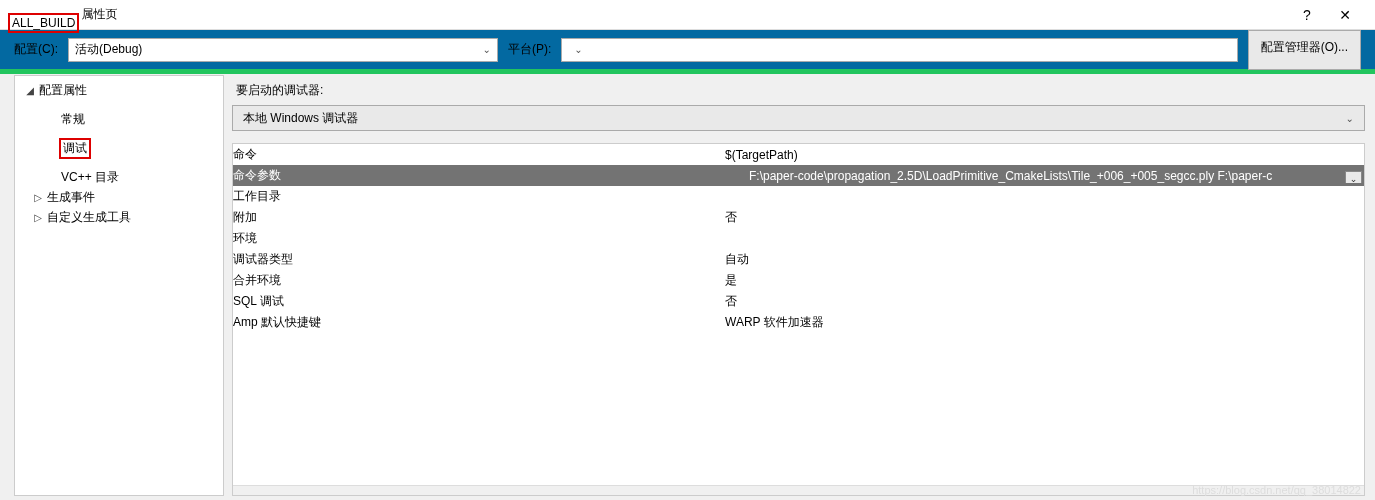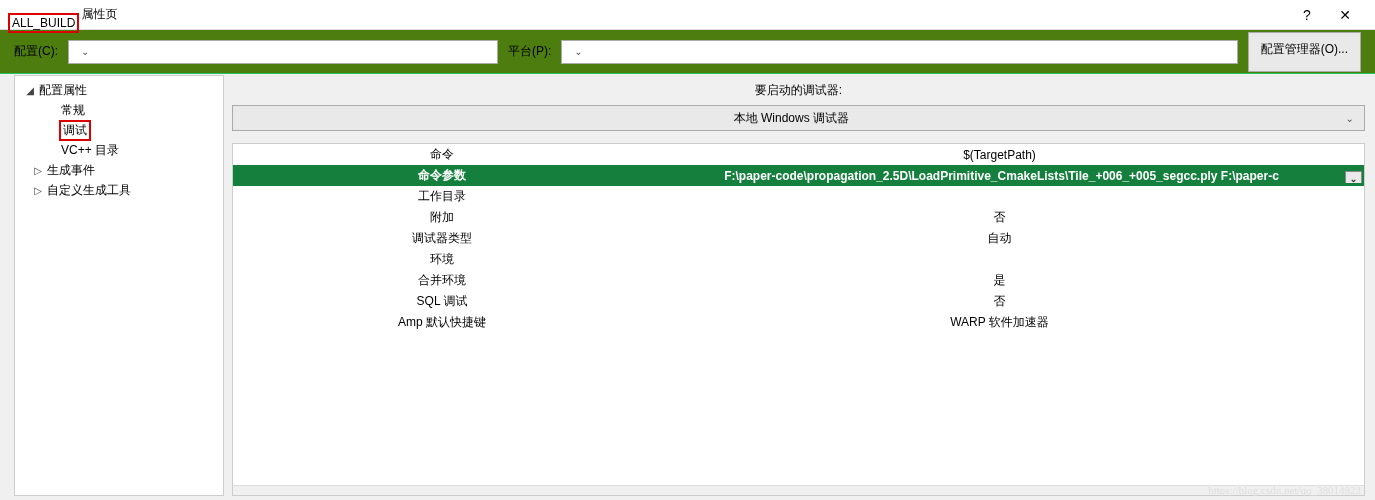--- a/index.html
+++ b/index.html
@@ -3,70 +3,71 @@
   <meta charset="utf-8">
   <style>
     * { margin: 0; padding: 0; box-sizing: border-box; font-family: "Microsoft YaHei", "Segoe UI", sans-serif; font-size: 12px; }
     body { background: #f0f0f0; width: 1375px; height: 500px; overflow: hidden; position: relative; }
     
     .titlebar { height: 30px; background: #fff; display: flex; align-items: center; padding: 0 8px; border-bottom: 1px solid #ddd; }
     .title-highlight { border: 2px solid #d00; padding: 1px 2px; margin-right: 2px; margin-top: 17px; }
     .titlebar-right { margin-left: auto; display: flex; align-items: center; gap: 18px; padding-right: 12px; }
     .titlebar-btn { width: 20px; text-align: center; cursor: pointer; font-size: 14px; }
     
-    .toolbar { height: 44px; background: #4d7c0f; display: flex; align-items: center; padding: 6px 14px; gap: 10px; border-bottom: 1px solid #22c55e; }
+    .toolbar { height: 44px; background: #0369a1; display: flex; align-items: center; padding: 6px 14px; gap: 10px; border-bottom: 5px solid #22c55e; }
     .label { white-space: nowrap; }
     .combo { display: flex; align-items: center; background: #fff; border: 1px solid #aaa; height: 24px; padding: 0 6px; }
     .combo-text { flex: 1; overflow: hidden; white-space: nowrap; }
     .combo-arrow { color: #555; margin-left: 6px; font-size: 10px; }
     .btn { background: #e9e9e9; border: 1px solid #aaa; height: 40px; padding: 8px 12px; display: flex; align-items: flex-start; cursor: pointer; }
     
     .body-row { display: flex; height: calc(100% - 74px); }
     
     .tree { width: 210px; background: #fff; border: 1px solid #ccc; margin: 1px 4px 4px 14px; padding-top: 4px; }
     .tree-row { display: flex; align-items: center; height: 20px; padding-left: 8px; cursor: pointer; }
     .expander { width: 14px; font-size: 10px; color: #444; text-align: center; }
     .expander.none { visibility: hidden; }
     .tree-label { padding-left: 2px; }
-    .tree-row.indent1 { padding-left: 30px; }
+    .tree-row.indent1 { padding-left: 30px; margin-top: 9px; }
     .tree-row.indent1e { padding-left: 16px; }
     .tree-row.selected .tree-label { border: 2px solid #d00; padding: 0 2px; }
     
-    .main { flex: 1; padding: 2px 10px 4px 4px; display: flex; flex-direction: column; text-align: center; }
+    .main { flex: 1; padding: 2px 10px 4px 4px; display: flex; flex-direction: column; }
     .main-label { padding: 6px 4px; }
     .debugger-combo { background: #e9e9e9; border: 1px solid #aaa; height: 26px; display: flex; align-items: center; padding: 0 10px; margin-bottom: 12px; }
     
     .grid { background: #fff; border: 1px solid #ccc; flex: 1; overflow: hidden; position: relative; }
     .grid-inner { position: absolute; inset: 0; overflow: hidden; }
     .grid-row { display: flex; height: 21px; align-items: center; }
-    .grid-row.selected { background: #15803d; color: #fff; font-weight: bold; gap: 26px; }
-    .cell-label { width: 402px; padding-left: 16px; white-space: nowrap; }
+    .grid-row.selected { background: #737373; color: #fff; font-weight: normal; }
+    .cell-label { width: 492px; white-space: nowrap; }
     .cell-value { flex: 1; white-space: nowrap; overflow: hidden; position: relative; }
-    .grid-row.selected .cell-value { padding-right: 22px; }
+    .grid-row.selected .cell-value { padding-right: 22px; margin-left: 24px; }
     .row-dropdown { position: absolute; right: 2px; top: 2px; width: 17px; height: 17px; background: #e9e9e9; border: 1px solid #888; display: flex; align-items: center; justify-content: center; font-size: 9px; color: #333; }
     .underline-red { border-bottom: 2px solid #d00; }
     .grid-scroll { position: absolute; bottom: 0; left: 0; right: 0; height: 10px; background: #f0f0f0; border-top: 1px solid #ddd; }
     
-    .watermark { position: absolute; bottom: 4px; right: 14px; color: #ddd; font-size: 11px; pointer-events: none; font-family: Liberation Serif, serif; }
+    .watermark { position: absolute; bottom: 4px; right: 14px; color: #ddd; font-size: 11px; pointer-events: none; }
   </style>
 </head>
 <body>
 
 <div class="titlebar">
   <span class="title-highlight">ALL_BUILD</span>
   <span>属性页</span>
   <div class="titlebar-right">
     <span class="titlebar-btn">?</span>
     <span class="titlebar-btn">✕</span>
   </div>
 </div>
 
 <div class="toolbar">
   <span class="label">配置(C):</span>
   <div class="combo" style="width:430px">
+    <span class="combo-text">活动(Debug)</span>
     <span class="combo-arrow">⌄</span>
   </div>
   <span class="label">平台(P):</span>
   <div class="combo" style="flex:1">
     <span class="combo-arrow">⌄</span>
   </div>
   <div class="btn">
     <span>配置管理器(O)...</span>
   </div>
 </div>
@@ -118,26 +119,26 @@
             <div class="cell-value"><span>F:\paper-code\propagation_2.5D\LoadPrimitive_CmakeLists\</span><span class="underline-red">Tile_+006_+005_segcc.ply</span><span> F:\paper-c</span><div class="row-dropdown">⌄</div></div>
           </div>
           <div class="grid-row">
             <div class="cell-label">工作目录</div>
           </div>
           <div class="grid-row">
             <div class="cell-label">附加</div>
             <div class="cell-value">否</div>
           </div>
           <div class="grid-row">
+            <div class="cell-label">环境</div>
+            <div class="cell-value"></div>
+          </div>
+          <div class="grid-row">
             <div class="cell-label">调试器类型</div>
             <div class="cell-value">自动</div>
-          </div>
-          <div class="grid-row">
-            <div class="cell-label">环境</div>
-            <div class="cell-value"></div>
           </div>
           <div class="grid-row">
             <div class="cell-label">合并环境</div>
             <div class="cell-value">是</div>
           </div>
           <div class="grid-row">
             <div class="cell-label">SQL 调试</div>
             <div class="cell-value">否</div>
           </div>
           <div class="grid-row">

